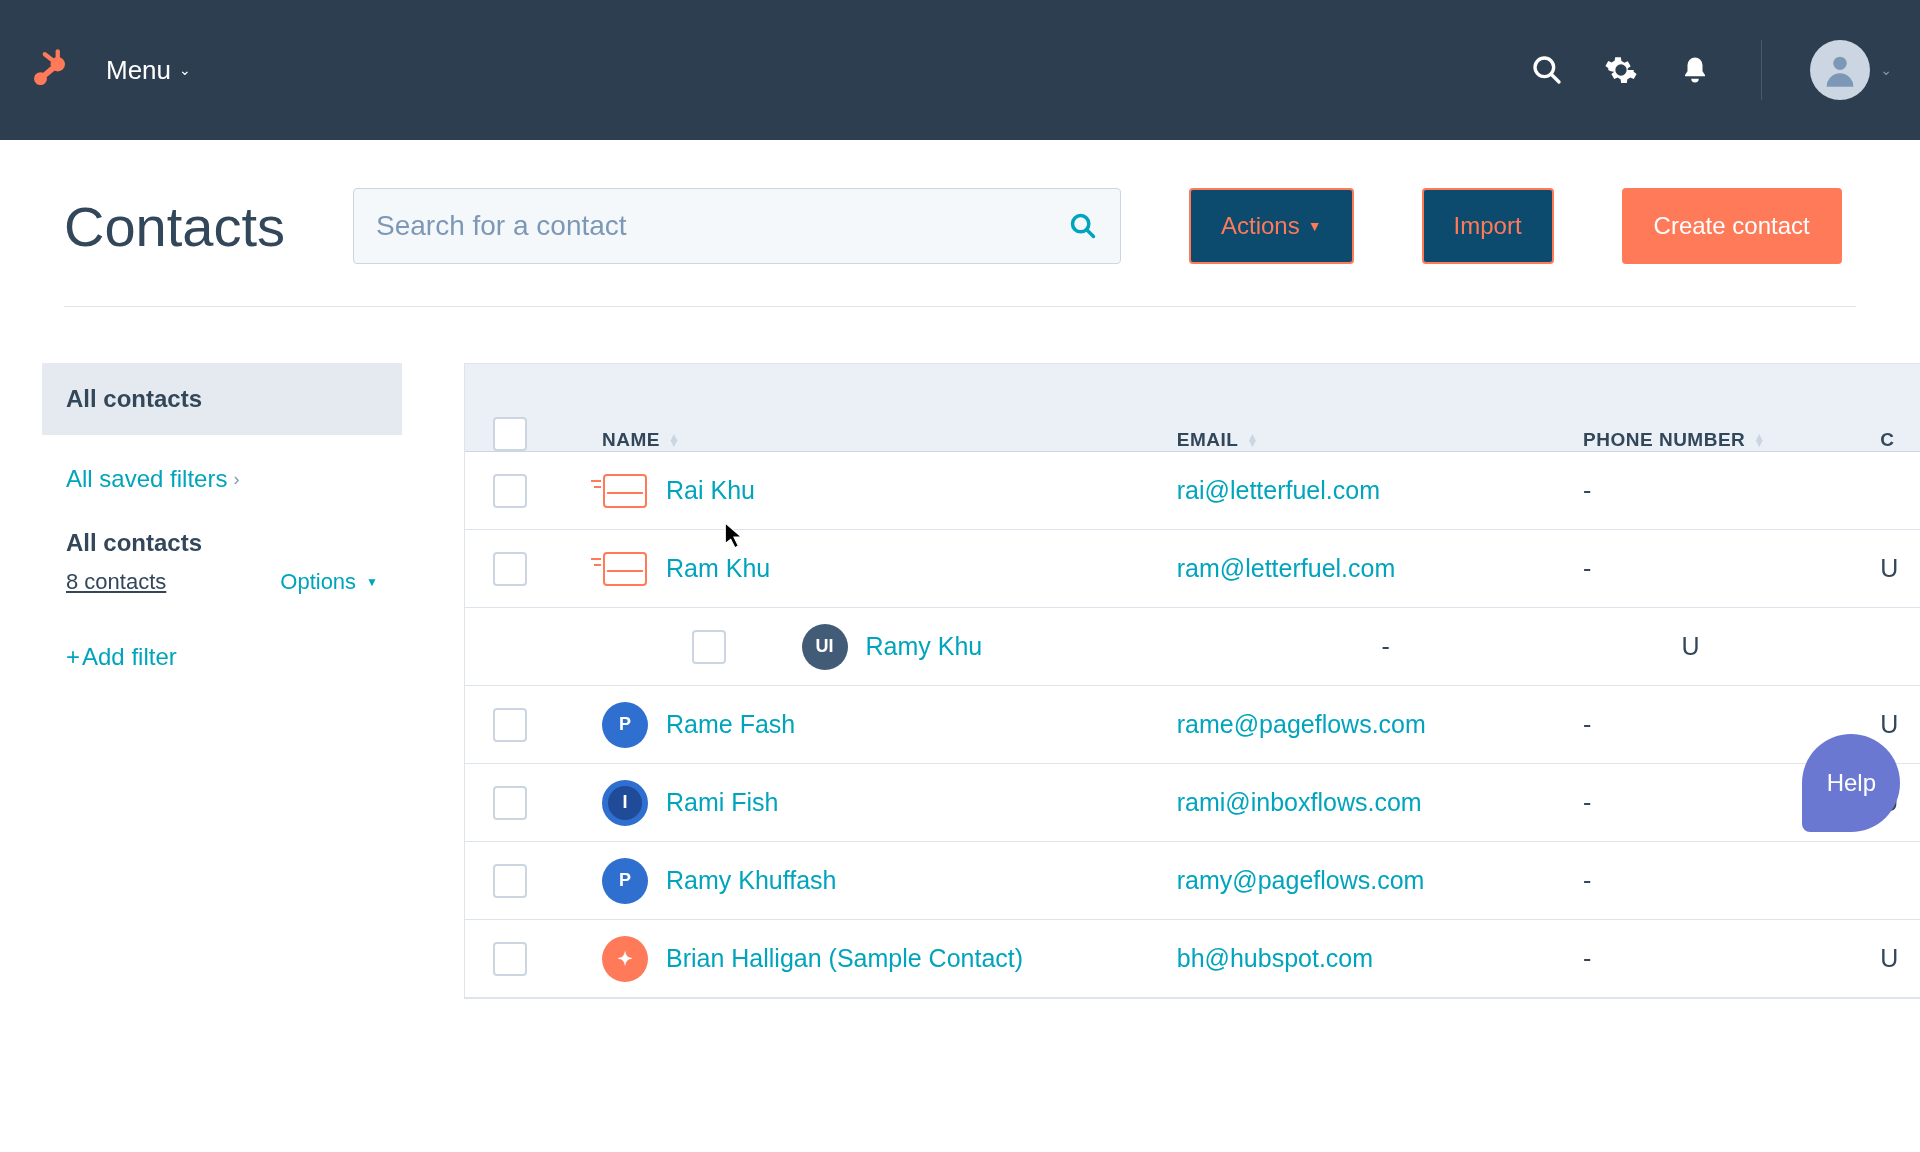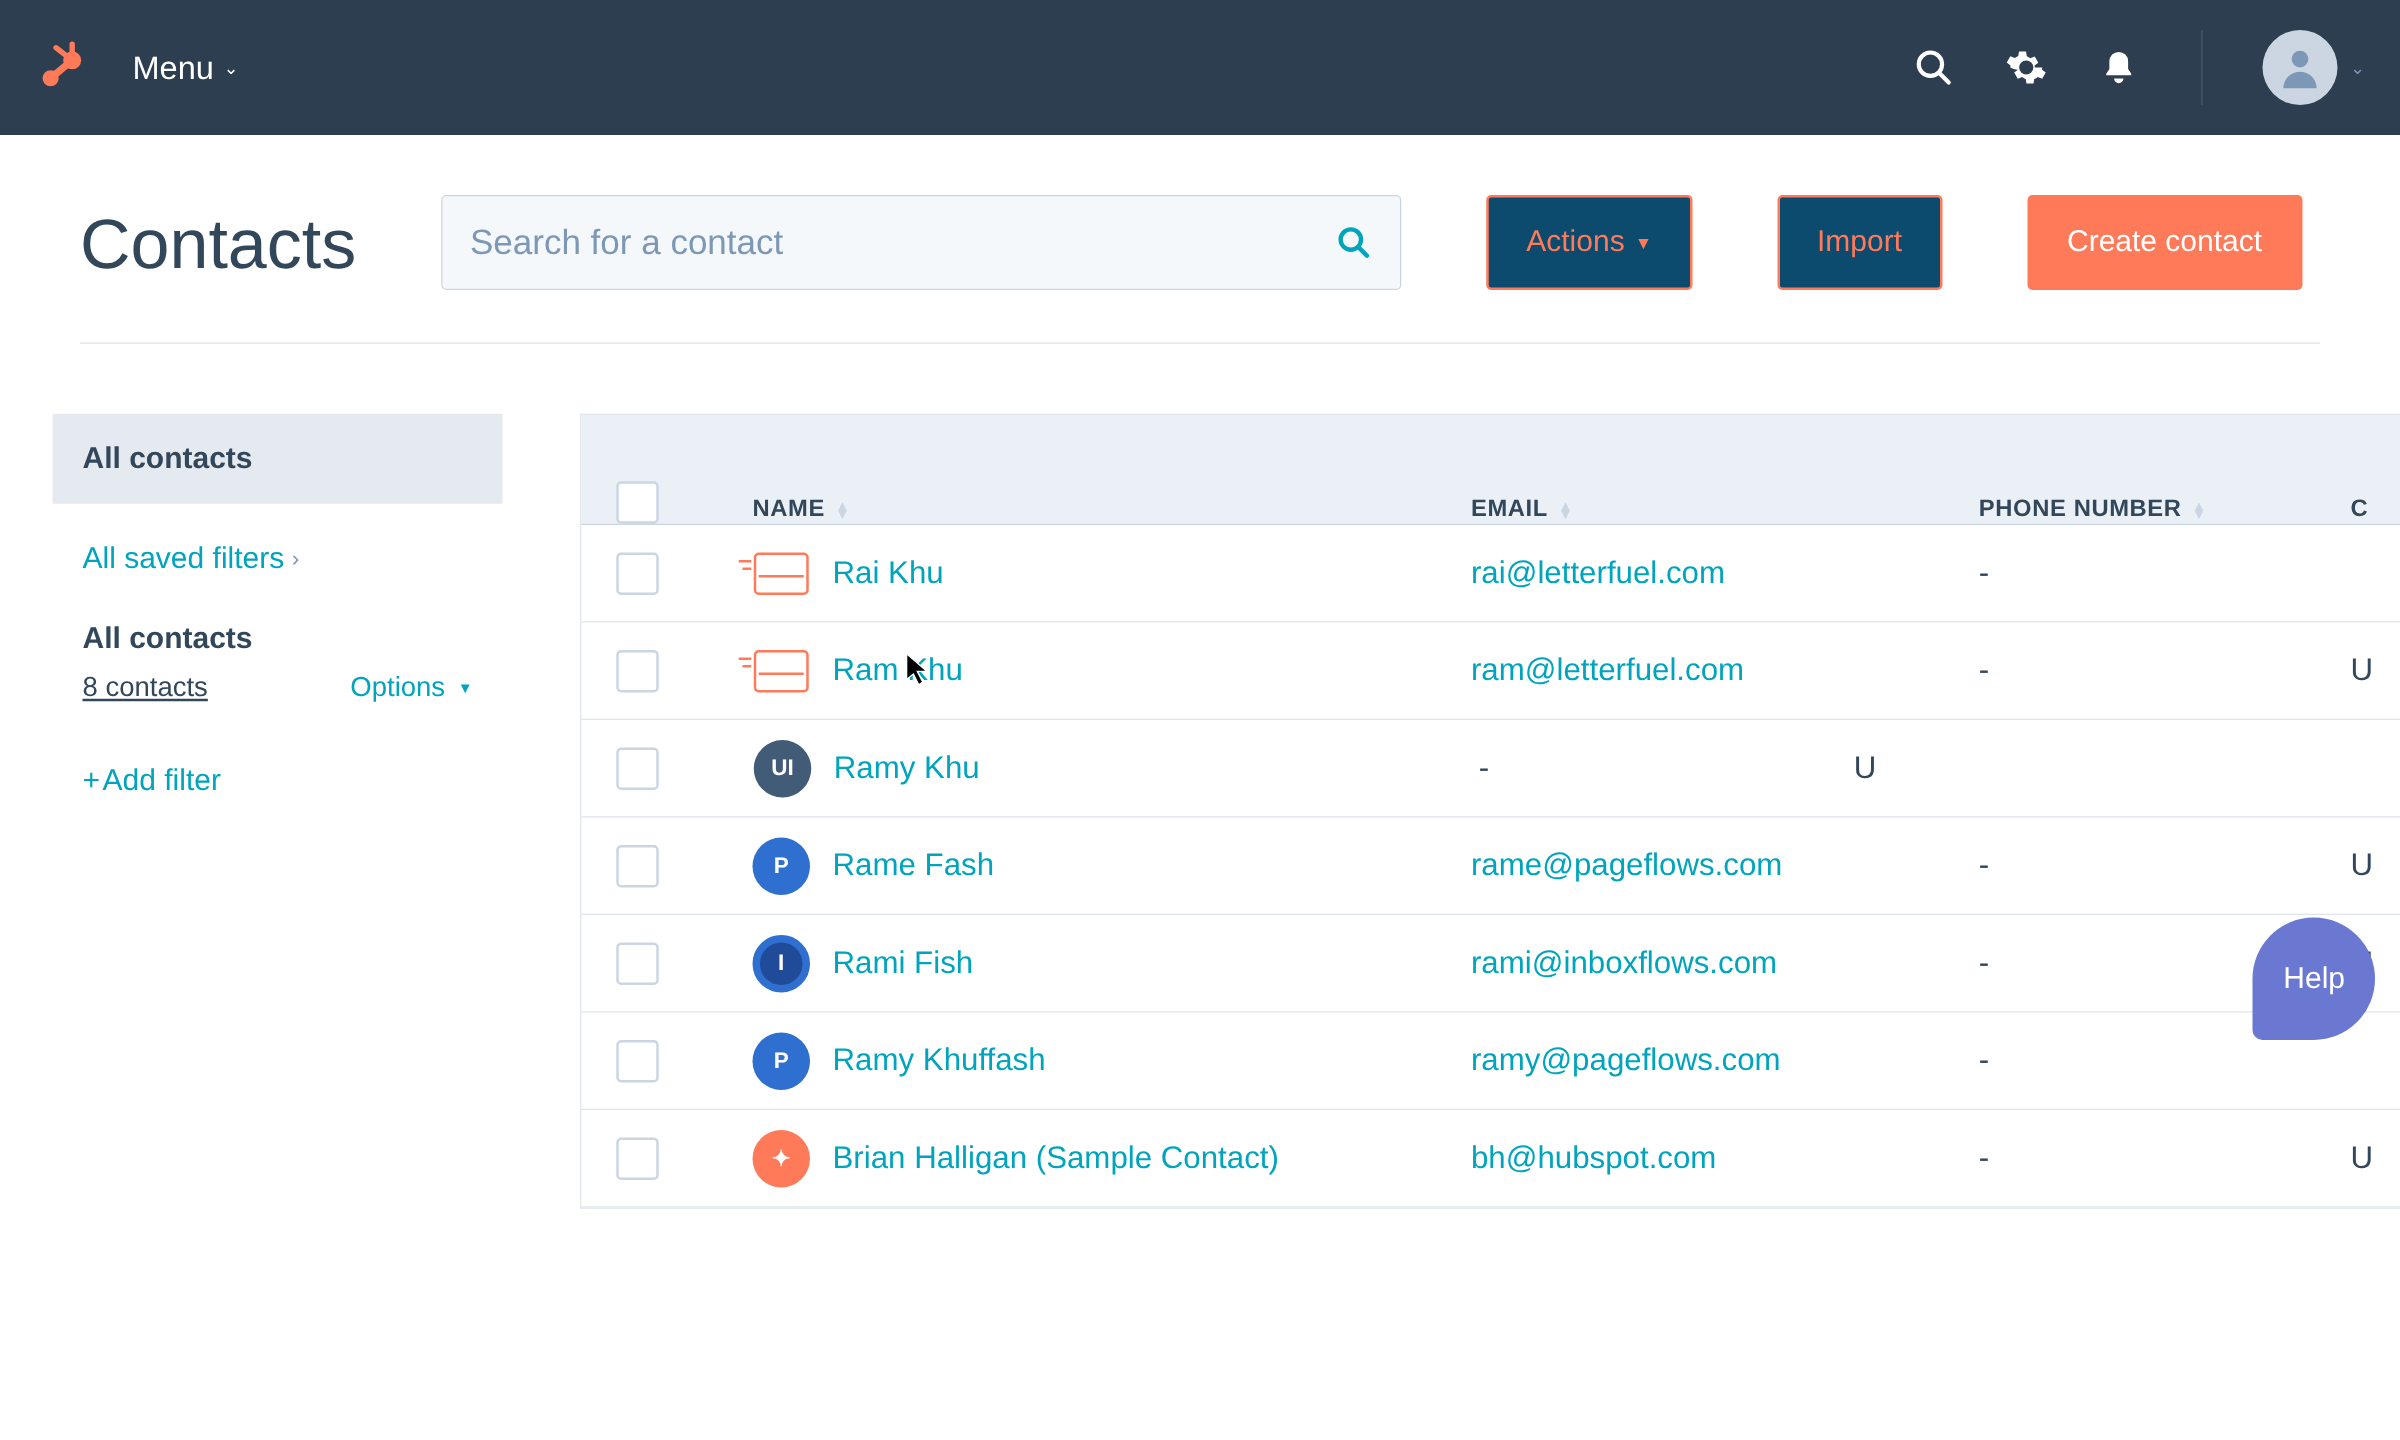--- a/index.html
+++ b/index.html
@@ -1,19 +1,19 @@
 <!DOCTYPE html>
 <html><head>
 <meta charset="utf-8">
 <style>
 * { box-sizing: border-box; margin: 0; padding: 0; }
 body { font-family: -apple-system, BlinkMacSystemFont, "Segoe UI", Helvetica, Arial, sans-serif; background: #fff; color: #33475b; width: 1920px; height: 1152px; overflow: hidden; position: relative; }
 
 
-.navbar { background: #2d3e50; height: 108px; display: flex; align-items: center; padding: 0 28px; justify-content: space-between; }
+.navbar { background: #2d3e50; height: 140px; display: flex; align-items: center; padding: 0 28px; justify-content: space-between; }
 .nav-left { display: flex; align-items: center; gap: 30px; }
 .logo { width: 48px; height: 48px; display: flex; align-items: center; justify-content: center; }
 .menu-btn { color: #fff; font-size: 26px; font-weight: 500; display: flex; align-items: center; gap: 8px; cursor: pointer; }
 .menu-btn .chev { font-size: 14px; }
 .nav-right { display: flex; align-items: center; gap: 38px; }
 .nav-icon { width: 36px; height: 36px; display: flex; align-items: center; justify-content: center; cursor: pointer; fill: #fff; }
 .nav-divider { width: 1px; height: 60px; background: #4a5a6b; margin: 0 10px; }
 .avatar-wrap { display: flex; align-items: center; gap: 10px; cursor: pointer; }
 .avatar { width: 60px; height: 60px; border-radius: 50%; background: #cbd6e2; display: flex; align-items: center; justify-content: center; }
 .avatar svg { fill: #7c98b6; }
@@ -52,21 +52,21 @@
 .thead { background: #eaf0f6; display: flex; align-items: flex-end; height: 88px; border-bottom: 1px solid #cbd6e2; padding-left: 28px; }
 .th-check { width: 110px; display: flex; align-items: center; }
 .chk { width: 34px; height: 34px; border: 2px solid #cbd6e2; border-radius: 4px; background: #fff; cursor: pointer; }
 .th { font-size: 19px; font-weight: 600; color: #33475b; letter-spacing: 0.5px; display: flex; align-items: center; gap: 8px; }
 .th-name { width: 580px; }
 .th-email { width: 410px; }
 .th-phone { width: 300px; }
 .th-extra { width: 40px; }
 .sort-icon { display: inline-flex; flex-direction: column; line-height: 0.5; font-size: 12px; color: #cbd6e2; }
 
-.trow { display: flex; align-items: center; height: 78px; border-bottom: 1px solid #dfe3eb; padding-left: 28px; }
+.trow { display: flex; align-items: center; height: 78px; border-bottom: 1px solid #dfe3eb; padding-left: 28px; justify-content: center; }
 .td-check { width: 110px; display: flex; align-items: center; }
 .td-name { width: 580px; display: flex; align-items: center; gap: 18px; }
 .contact-icon { width: 46px; height: 46px; border-radius: 50%; display: flex; align-items: center; justify-content: center; flex-shrink: 0; color: #fff; font-size: 18px; font-weight: 700; }
 .icon-mail { border: 2px solid #ff7a59; border-radius: 4px; width: 44px; height: 34px; position: relative; }
 .icon-mail::before { content: ""; position: absolute; left: 2px; right: 2px; top: 2px; height: 14px; border-bottom: 2px solid #ff7a59; }
 .icon-mail-lines { position: absolute; left: -14px; top: 4px; width: 10px; }
 .icon-mail-lines::before, .icon-mail-lines::after { content: ""; display: block; height: 2px; background: #ff7a59; margin-bottom: 4px; }
 .icon-mail-lines::before { width: 10px; }
 .icon-mail-lines::after { width: 7px; margin-left: 3px; }
 .contact-name { color: #00a4bd; font-size: 25px; cursor: pointer; }

